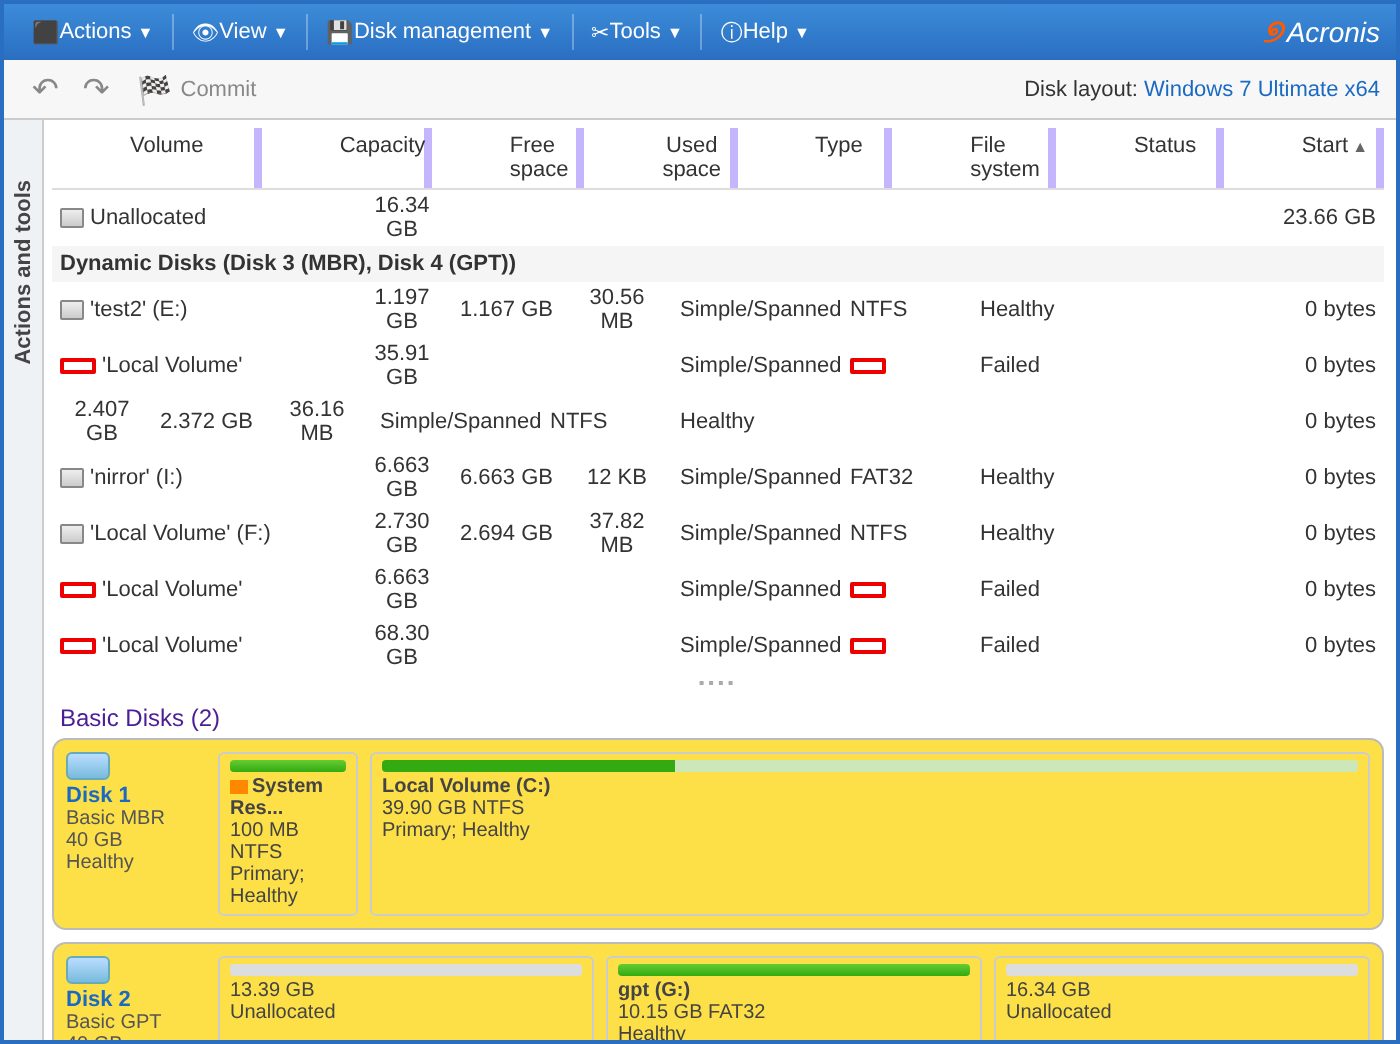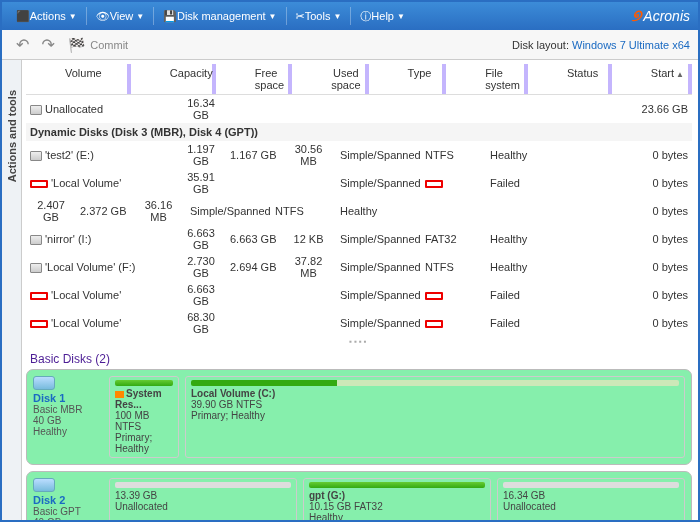--- a/index.html
+++ b/index.html
@@ -22,21 +22,21 @@
 .main { flex: 1; overflow: auto; padding: 4px 6px 4px 4px; }
 .table-head { display: flex; font-size: 11px; color: #333; border-bottom: 1px solid #ddd; }
 .table-head > div { padding: 3px 4px; border-right: 4px solid #c4b5fd; margin-left: 35px; }
 .c-vol{width:150px} .c-cap{width:50px;text-align:center} .c-free{width:55px;} .c-used{width:55px;text-align:center} .c-type{width:85px} .c-fs{width:65px} .c-stat{width:100px} .c-start{width:55px;text-align:right;flex:1}
 .row { display: flex; font-size: 11px; align-items:center; }
 .row > div { padding: 2px 4px; }
 .group-hdr { font-weight: bold; padding: 3px 4px; background: #f5f5f5; }
 .volicon { display:inline-block; width:12px; height:10px; border:1px solid #888; border-radius:1px; margin-right:3px; vertical-align:middle; background:linear-gradient(#eee,#ccc); }
 .volicon.red{ border:2px solid #e00; width:18px; height:8px; background:#fff;}
 .section-title { color:#4c1d95; font-size:12px; margin:6px 0 3px 4px; }
-.diskbox{ border:1px solid #bbb; border-radius:7px; padding:6px; margin-bottom:6px; background:#86efac; display:flex; gap:6px;}
+.diskbox{ border:1px solid #bbb; border-radius:7px; padding:6px; margin-bottom:6px; background:#fde047; display:flex; gap:6px;}
 .diskinfo{ width:70px; font-size:10px; color:#555;}
 .diskinfo .dname{ color:#1a6ac2; font-weight:bold; font-size:11px;}
 .diskicon{ width:22px; height:14px; background:linear-gradient(#bdf,#7bd); border-radius:3px; border:1px solid #6ab; margin-bottom:2px;}
 .part{ flex:1; min-width:0; border:1px solid #ccc; border-radius:3px; padding:3px 5px; font-size:10px; color:#444; position:relative;}
 .part .bar{ height:6px; border-radius:2px; margin-bottom:2px;}
 .bar.green{background:linear-gradient(#6c3,#3a1);} 
 .bar.lgreen{background:#cde8b8;}
 .bar.gray{background:#ddd;}
 .pname{font-weight:bold;}
 .flag-icon{display:inline-block;width:9px;height:7px;background:#f80;margin-right:2px;vertical-align:middle;}

